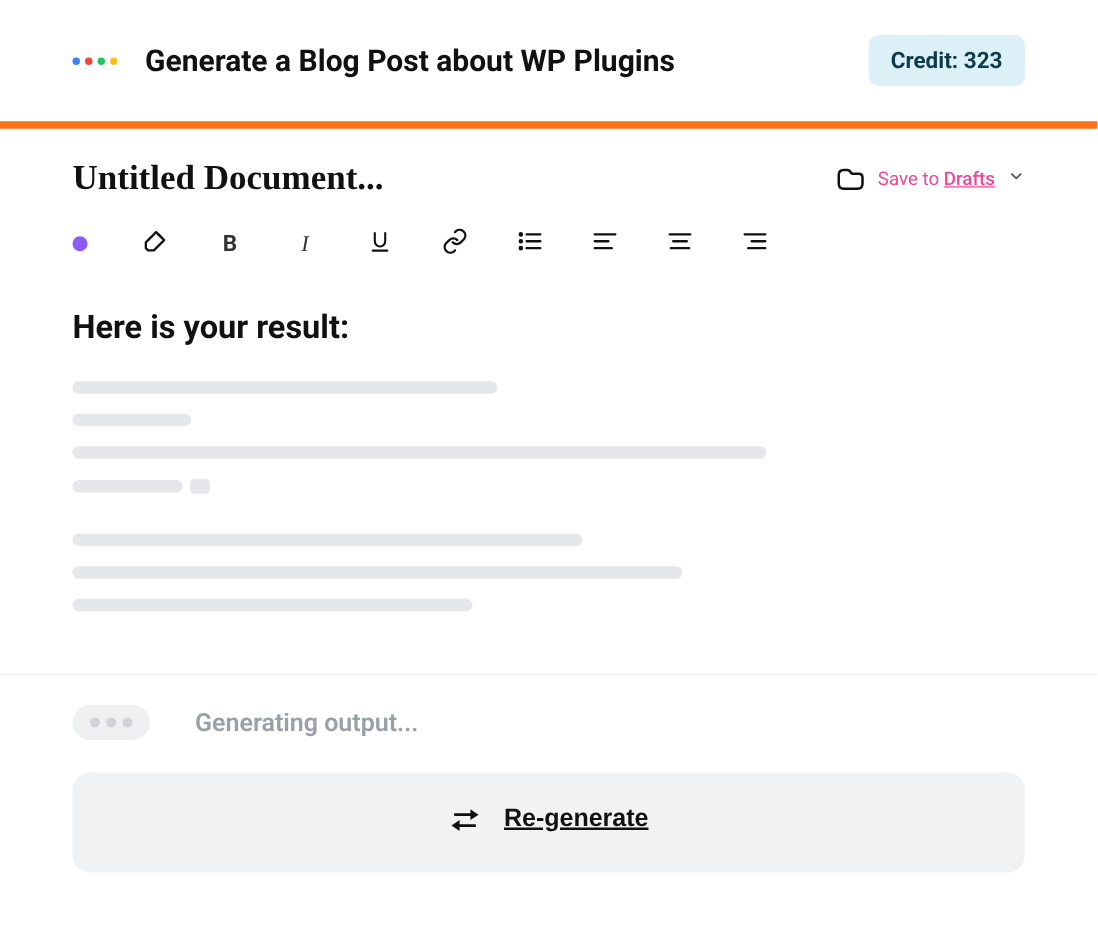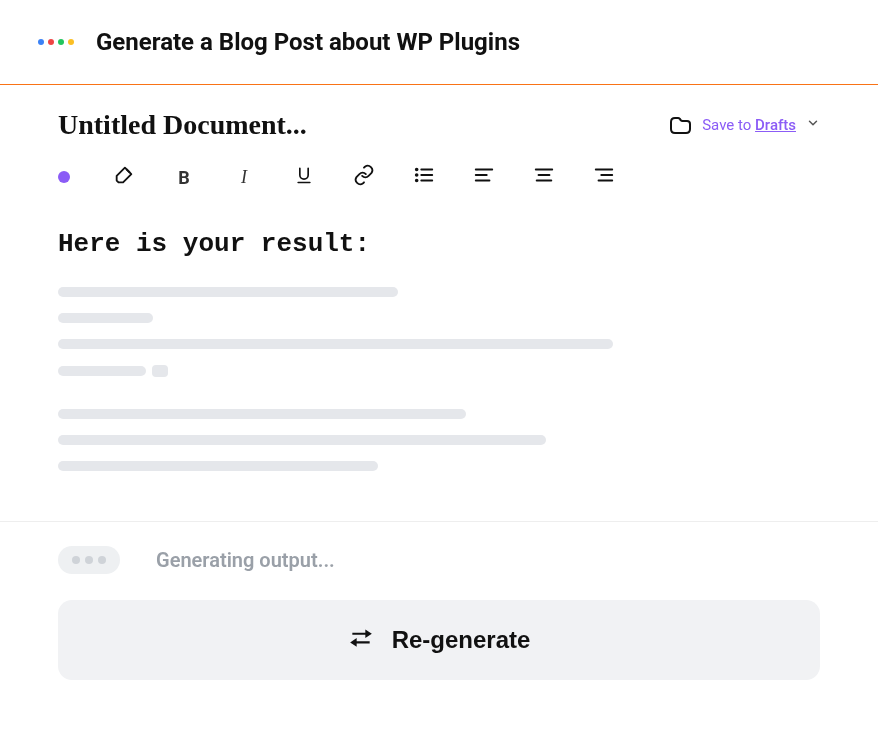--- a/index.html
+++ b/index.html
@@ -6,22 +6,22 @@
   body {
     font-family: -apple-system, BlinkMacSystemFont, "Segoe UI", Roboto, Helvetica, Arial, sans-serif;
     background: #fff;
     color: #1a1a1a;
     width: 878px;
   }
   .header {
     display: flex;
     align-items: center;
     justify-content: space-between;
-    padding: 28px 58px 28px 38px;
-    border-bottom: 1px solid #f97316;
+    padding: 28px 58px 28px 58px;
+    border-bottom: 6px solid #f97316;
   }
   .header-left {
     display: flex;
     align-items: center;
     gap: 22px;
   }
   .dots {
     display: flex;
     gap: 4px;
     align-items: center;
@@ -57,21 +57,21 @@
     font-size:28px;
     font-weight:600;
     color:#111;
   }
   .save-wrap {
     display:flex;
     align-items:center;
     gap:10px;
     cursor:pointer;
     font-size:15px;
-    color:#8b5cf6;
+    color:#ec4899;
   }
   .save-wrap .folder-icon svg { display:block; }
   .drafts-link { text-decoration: underline; font-weight:500; }
   .chev {
     width:14px; height:14px;
   }
 
   .toolbar {
     display:flex;
     align-items:center;
@@ -100,21 +100,20 @@
   }
   .purple-dot {
     width:12px; height:12px; border-radius:50%;
     background:#8b5cf6;
   }
   .tb-b { font-weight:700; font-size:18px; }
   .tb-i { font-style:italic; font-family: Georgia, serif; font-size:18px; }
 
   .content {
     padding: 14px 52px 34px 58px;
-    font-family: Liberation Mono, monospace;
   }
   .result-heading {
     font-size:26px;
     font-weight:700;
     margin-bottom:28px;
     color:#111;
   }
   .skel {
     background:#e5e7eb;
     border-radius:6px;
@@ -157,43 +156,45 @@
     color:#9aa0a8;
     font-size:20px;
     font-weight:600;
   }
   .regen-btn {
     width:100%;
     background:#f1f2f4;
     border:none;
     border-radius:14px;
     padding:26px 0;
-    font-size:24px;
+    font-size:20px;
     font-weight:600;
     color:#111;
     display:flex;
-    align-items:flex-end;
+    align-items:flex-start;
     justify-content:center;
     gap:18px;
     cursor:pointer;
+    text-decoration:underline;
   }
 </style>
 </head>
 <body>
 
 <div class="header">
   <div class="header-left">
     <div class="dots">
       <div class="dot blue"></div>
       <div class="dot red"></div>
       <div class="dot green"></div>
       <div class="dot yellow"></div>
     </div>
     <div class="title">Generate a Blog Post about WP Plugins</div>
   </div>
+  <div class="credit-badge">Credit: 323</div>
 </div>
 
 <div class="docbar">
   <div class="docname">Untitled Document...</div>
   <div class="save-wrap">
     <span class="folder-icon">
       <svg width="24" height="22" viewBox="0 0 24 22" fill="none" stroke="#111" stroke-width="2">
         <path d="M3 8 C3 5 5 4 7 4 L10 4 C11 4 11.5 4.5 12 5 L12.5 6 C13 6.5 13.5 7 14.5 7 L19 7 C21 7 22 8 22 10 L22 15 C22 18 20 19 18 19 L7 19 C5 19 3 18 3 15 Z" stroke-linejoin="round"></path>
       </svg>
     </span>

